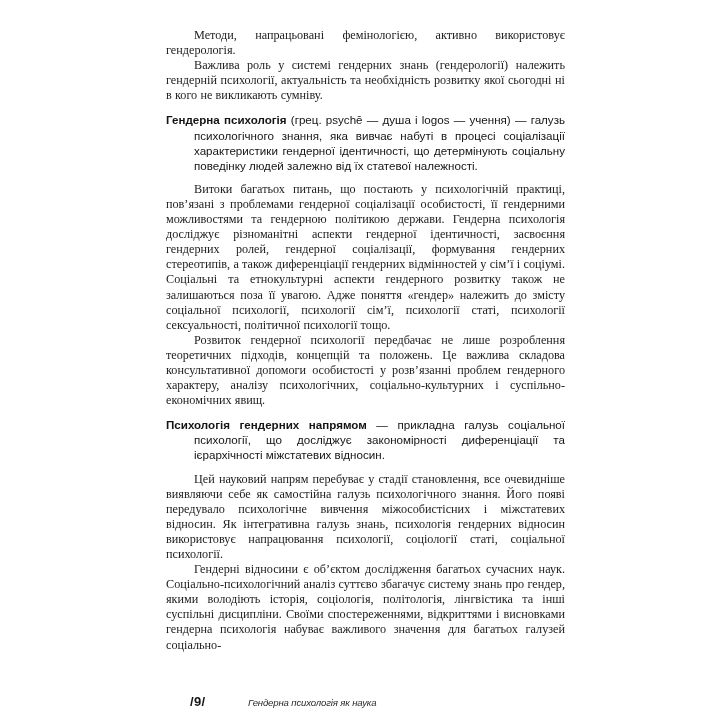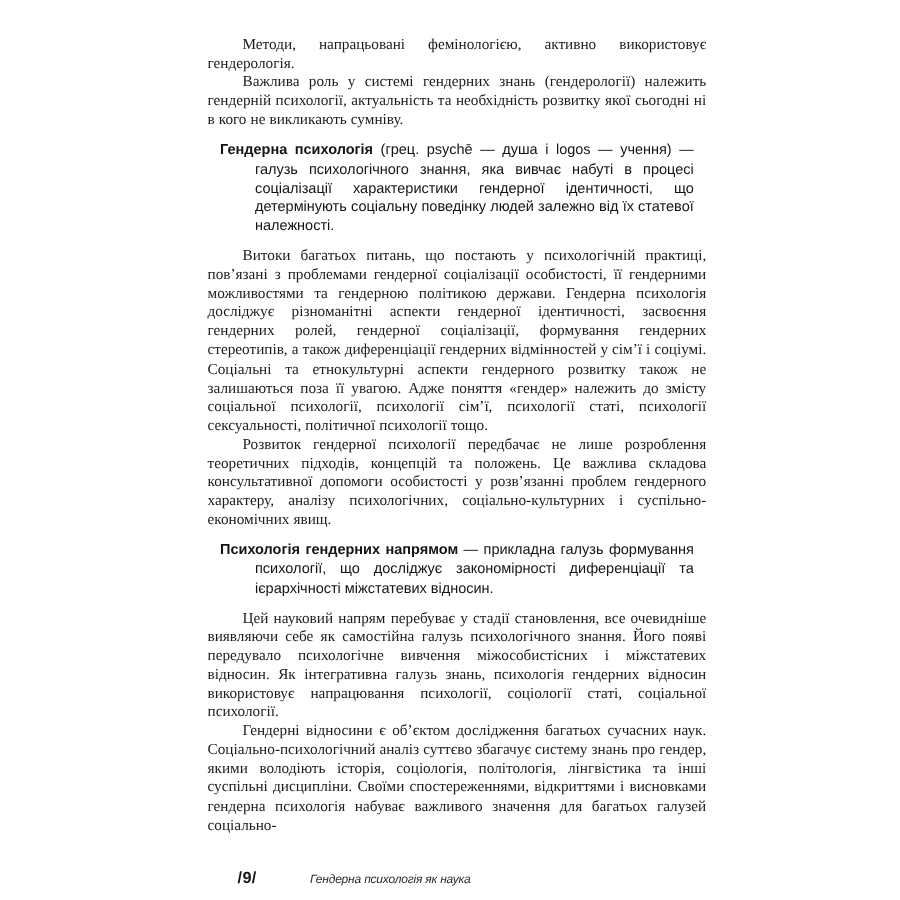--- a/index.html
+++ b/index.html
@@ -41,21 +41,21 @@
   }
 
   
   .def-block {
     font-family: "Liberation Sans", "DejaVu Sans", sans-serif;
     font-size: 11.6px;
     line-height: 15.1px;
     color: #141414;
     text-align: justify;
     text-justify: inter-word;
-    margin: 10px;
+    margin: 0;
     padding-left: 28px;
     text-indent: -28px;
   }
   .def-term {
     font-weight: bold;
   }
   .gap-before {
     margin-top: 9px;
   }
   .gap-after {
@@ -99,21 +99,21 @@
     <p class="def-block gap-before gap-after">
       <span class="def-term">Гендерна психологія</span><span> (грец. psychē — душа і logos — учення) — галузь психологічного знання, яка вивчає набуті в процесі соціалізації характеристики гендерної ідентичності, що детермінують соціальну поведінку людей залежно від їх статевої належності.</span>
     </p>
 
     <p class="body-par">Витоки багатьох питань, що постають у психологічній практиці, пов’язані з проблемами гендерної соціалізації особистості, її гендерними можливостями та гендерною політикою держави. Гендерна психологія досліджує різноманітні аспекти гендерної ідентичності, засвоєння гендерних ролей, гендерної соціалізації, формування гендерних стереотипів, а також диференціації гендерних відмінностей у сім’ї і соціумі. Соціальні та етнокультурні аспекти гендерного розвитку також не залишаються поза її увагою. Адже поняття «гендер» належить до змісту соціальної психології, психології сім’ї, психології статі, психології сексуальності, політичної психології тощо.</p>
 
     <p class="body-par">Розвиток гендерної психології передбачає не лише розроблення теоретичних підходів, концепцій та положень. Це важлива складова консультативної допомоги особистості у розв’язанні проблем гендерного характеру, аналізу психологічних, соціально-культурних і суспільно-економічних явищ.</p>
 
 
     <p class="def-block gap-before gap-after">
-      <span class="def-term">Психологія гендерних напрямом</span><span> — прикладна галузь формування психології, що досліджує закономірності диференціації та ієрархічності міжстатевих відносин.</span>
+      <span class="def-term">Психологія гендерних напрямом</span><span> — прикладна галузь соціальної психології, що досліджує закономірності диференціації та ієрархічності міжстатевих відносин.</span>
     </p>
 
     <p class="body-par">Цей науковий напрям перебуває у стадії становлення, все очевидніше виявляючи себе як самостійна галузь психологічного знання. Його появі передувало психологічне вивчення міжособистісних і міжстатевих відносин. Як інтегративна галузь знань, психологія гендерних відносин використовує напрацювання психології, соціології статі, соціальної психології.</p>
 
     <p class="body-par">Гендерні відносини є об’єктом дослідження багатьох сучасних наук. Соціально-психологічний аналіз суттєво збагачує систему знань про гендер, якими володіють історія, соціологія, політологія, лінгвістика та інші суспільні дисципліни. Своїми спостереженнями, відкриттями і висновками гендерна психологія набуває важливого значення для багатьох галузей соціально-</p>
 
   </div>
 
   <div id="footer">
     <span id="page-number">/9/</span>

